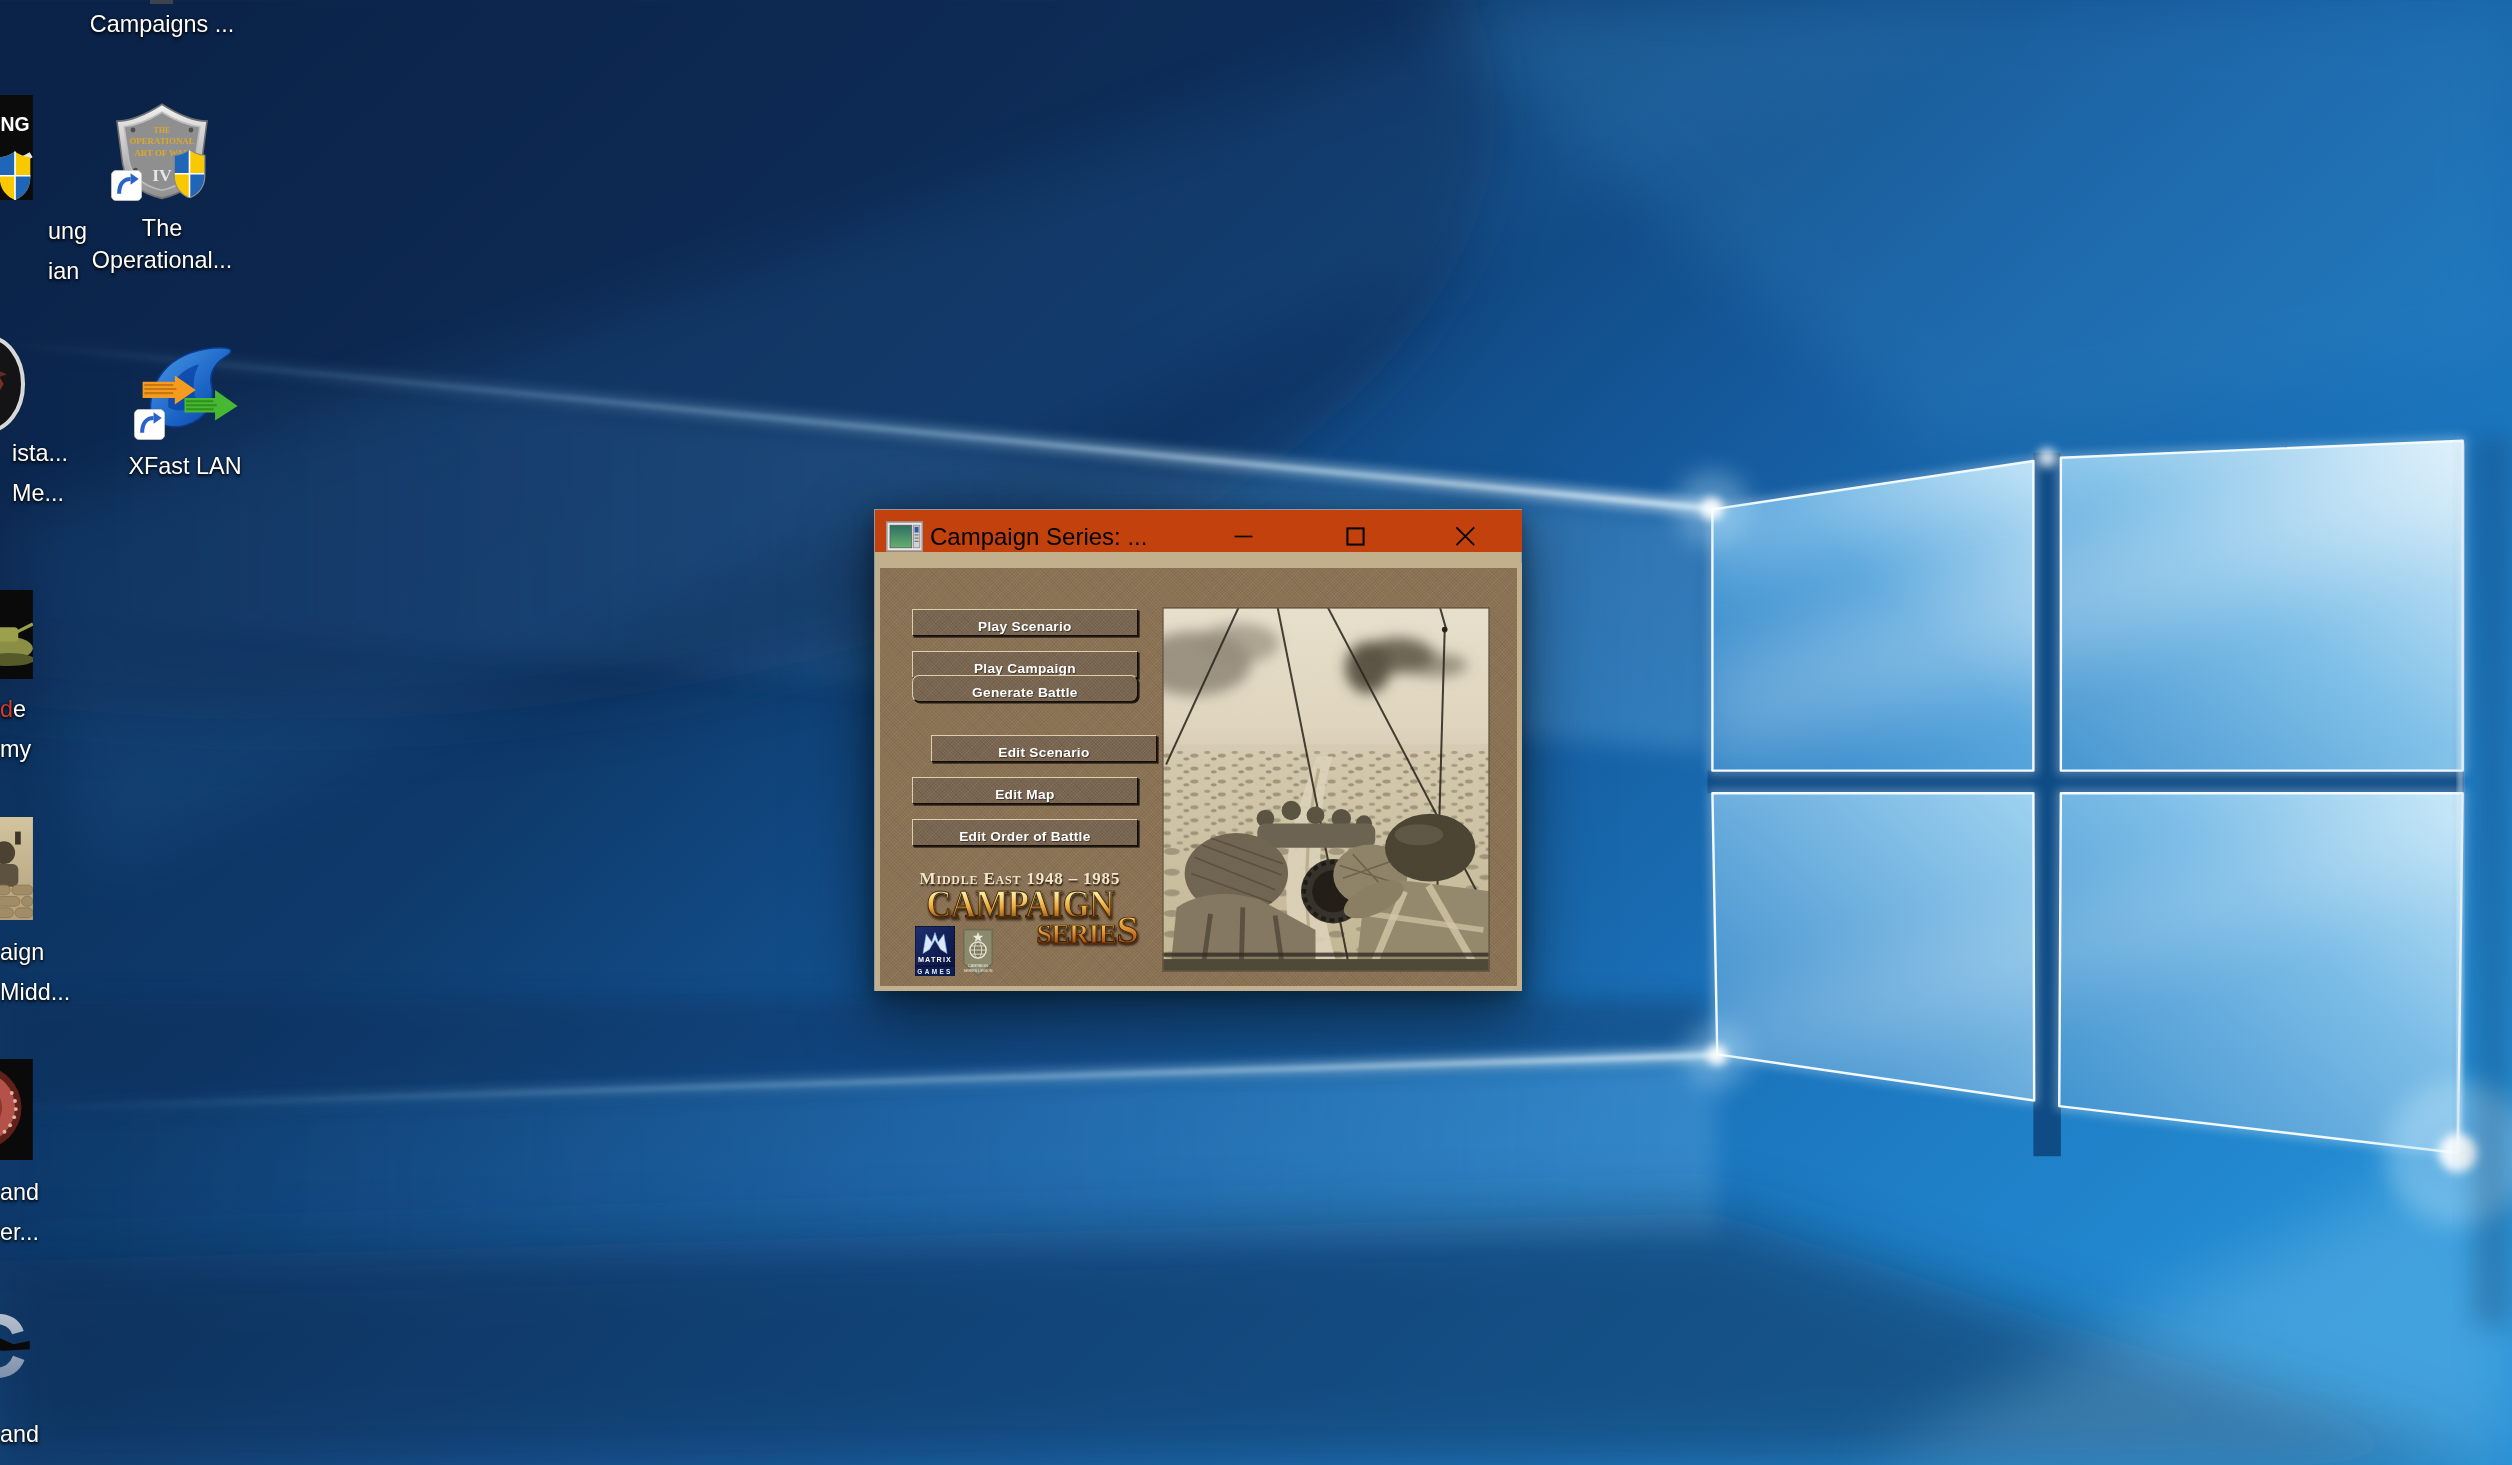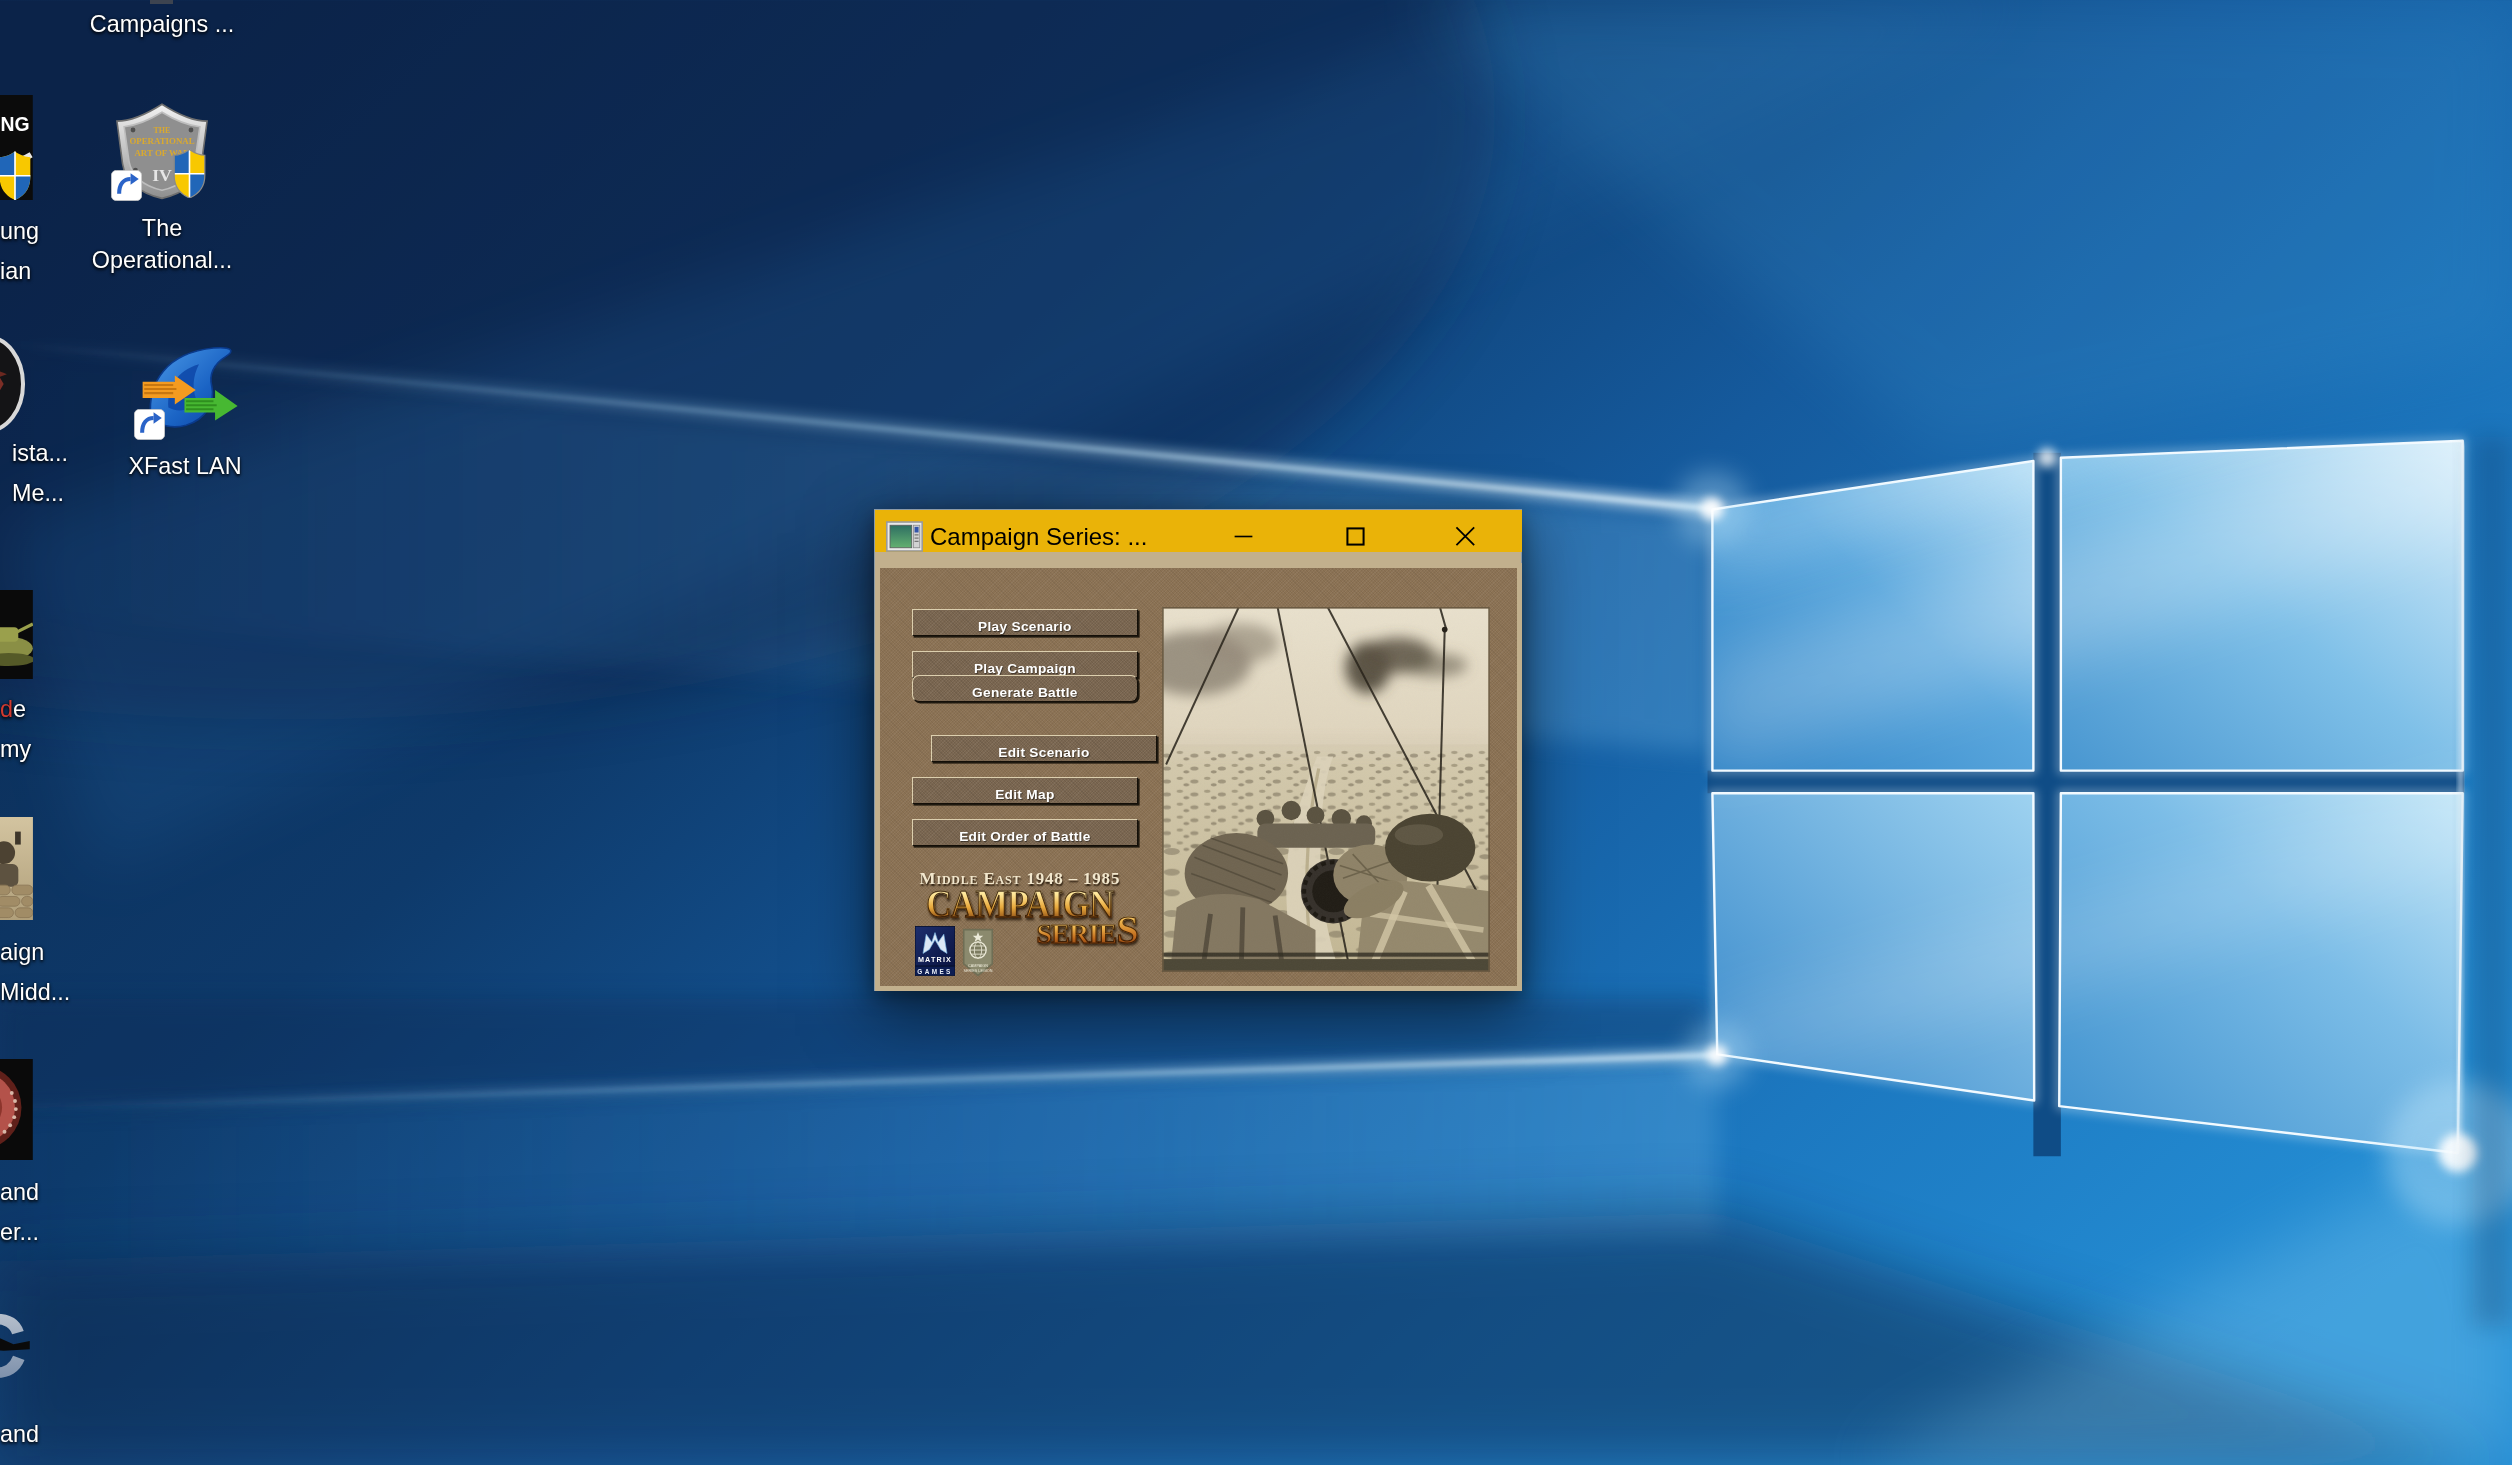--- a/index.html
+++ b/index.html
@@ -10,21 +10,21 @@
   .dlabel{position:absolute;color:#fff;font-size:23.4px;text-align:center;
           text-shadow:0 1.6px 3.2px rgba(0,0,0,.9),0 0 2.4px rgba(0,0,0,.7);}
   .dlabel div{line-height:32px;}
   .llab{text-align:left;}
   .llab div{line-height:40px;}
   .redfrag{color:#d03a30;}
   
   .dialog{position:absolute;left:874px;top:509px;width:648px;height:482px;
           background:#c2b08d;border:0.8px solid #8b9aa7;box-sizing:border-box;
           box-shadow:0 22.6px 65px rgba(0,0,0,.55),0 6.5px 19.4px rgba(0,0,0,.4);}
-  .titlebar{position:absolute;left:0;top:0;width:647px;height:42px;background:#eab308;}
+  .titlebar{position:absolute;left:0;top:0;width:647px;height:42px;background:#c2410c;}
   .appicon{position:absolute;left:10.5px;top:8px;}
   .wtitle{position:absolute;left:55px;top:0;height:53px;line-height:53px;font-size:24px;color:#000;white-space:nowrap;}
   .wbtn{position:absolute;top:0;width:52px;height:53px;display:flex;align-items:center;justify-content:center;}
   .client{position:absolute;left:0;top:53px;width:647px;height:428px;background:#c2b08d;}
   .interior{position:absolute;left:4.9px;top:4.9px;width:637px;height:418px;background:#8b7254;
     background-image:repeating-linear-gradient(45deg,rgba(0,0,0,.06) 0 0.8px,transparent 0.8px 2.4px),
                      repeating-linear-gradient(135deg,rgba(255,255,255,.05) 0 0.8px,transparent 0.8px 2.4px);}
   .mbtn{position:absolute;left:32px;width:226px;height:27.5px;background:#7a6650;
     background-image:repeating-linear-gradient(45deg,rgba(0,0,0,.08) 0 0.8px,transparent 0.8px 2.4px),
                      repeating-linear-gradient(135deg,rgba(255,255,255,.06) 0 0.8px,transparent 0.8px 2.4px);
@@ -236,21 +236,21 @@
     <rect width="96" height="130" fill="#0b0b0b"></rect>
     <text x="56" y="44" font-family="Liberation Sans,sans-serif" font-weight="bold" font-size="24" fill="#ffffff">NG</text>
     <path d="M30,66 Q62,94 94,74" stroke="#e8e8e8" stroke-width="7" fill="none"></path>
   </svg>
   <svg width="32" height="50" viewBox="0 0 38 62" style="position:absolute;left:44px;top:55px;">
     <path d="M19,2 C26,7 33,9 38,9 V34 C38,50 28,58 19,62 C10,58 0,50 0,34 V9 C5,9 12,7 19,2 Z" fill="#f8c800"></path>
     <path d="M19,2 C12,7 5,9 0,9 V32 H19 Z" fill="#2066b8"></path>
     <path d="M19,62 C28,58 38,50 38,34 V32 H19 Z" fill="#2066b8"></path>
     <path d="M19,2 V62 M0,32 H38" stroke="#ffffff" stroke-width="2" fill="none"></path>
   </svg>
-  <div class="dlabel llab" style="left:45px;top:116px;width:65px;">
+  <div class="dlabel llab" style="left:45px;top:116px;width:65px;padding-left:48px;">
     <div>ung</div>
     <div>ian</div>
   </div>
 </div>
 
 <div class="dicon" style="left:-45px;top:334px;width:78px;height:186px;">
   <svg width="78" height="100" viewBox="0 0 96 124">
     <ellipse cx="40" cy="62" rx="44" ry="58" fill="#141416" stroke="#d8d8d8" stroke-width="5"></ellipse>
     <path d="M40,28 L60,62 L40,96 L20,62 Z" fill="#7c2e26"></path>
     <path d="M16,50 Q40,38 64,50 Q40,60 16,50 Z" fill="#6b2820"></path>

